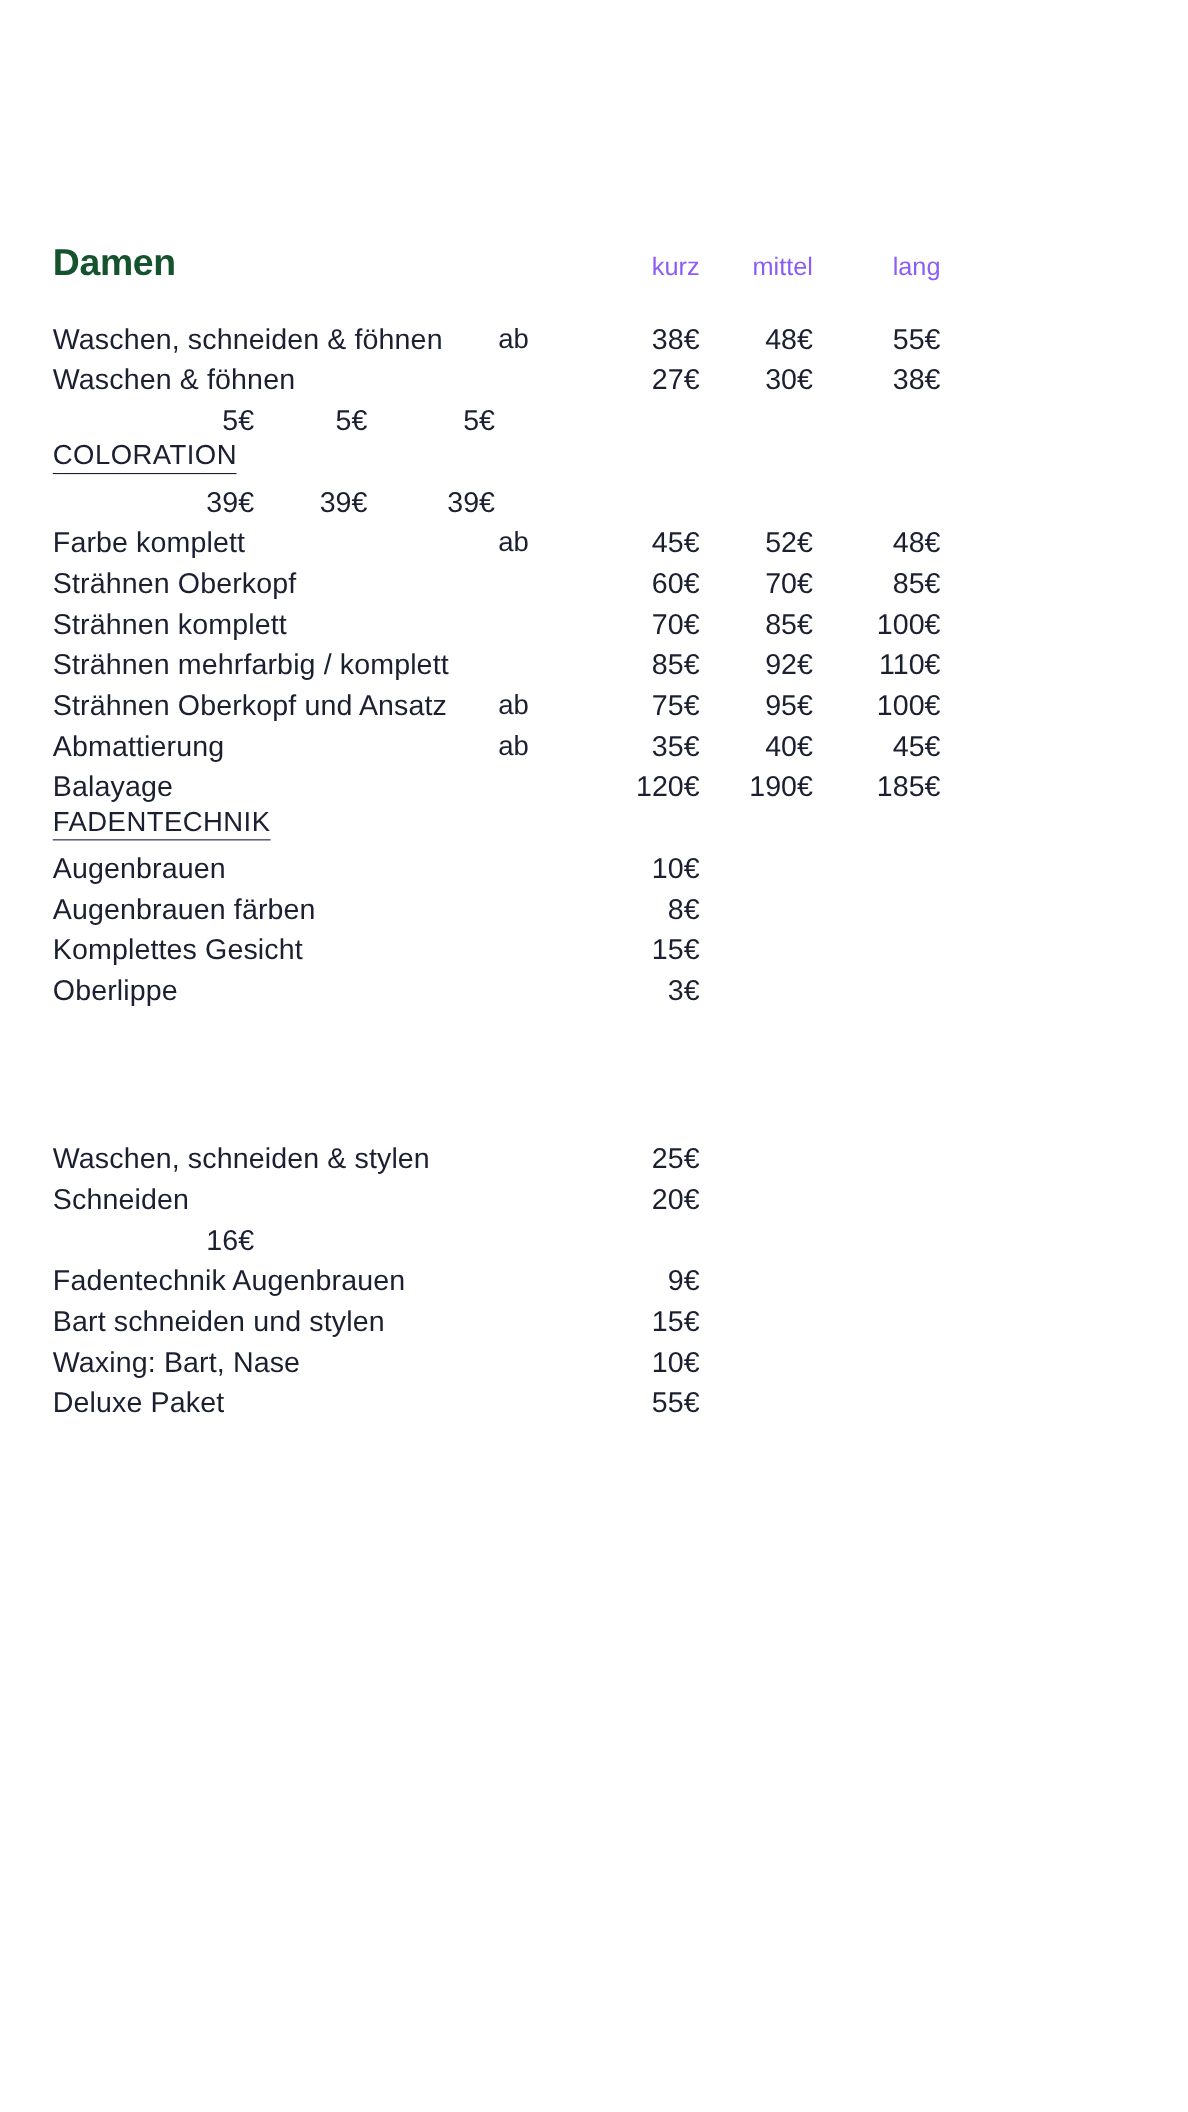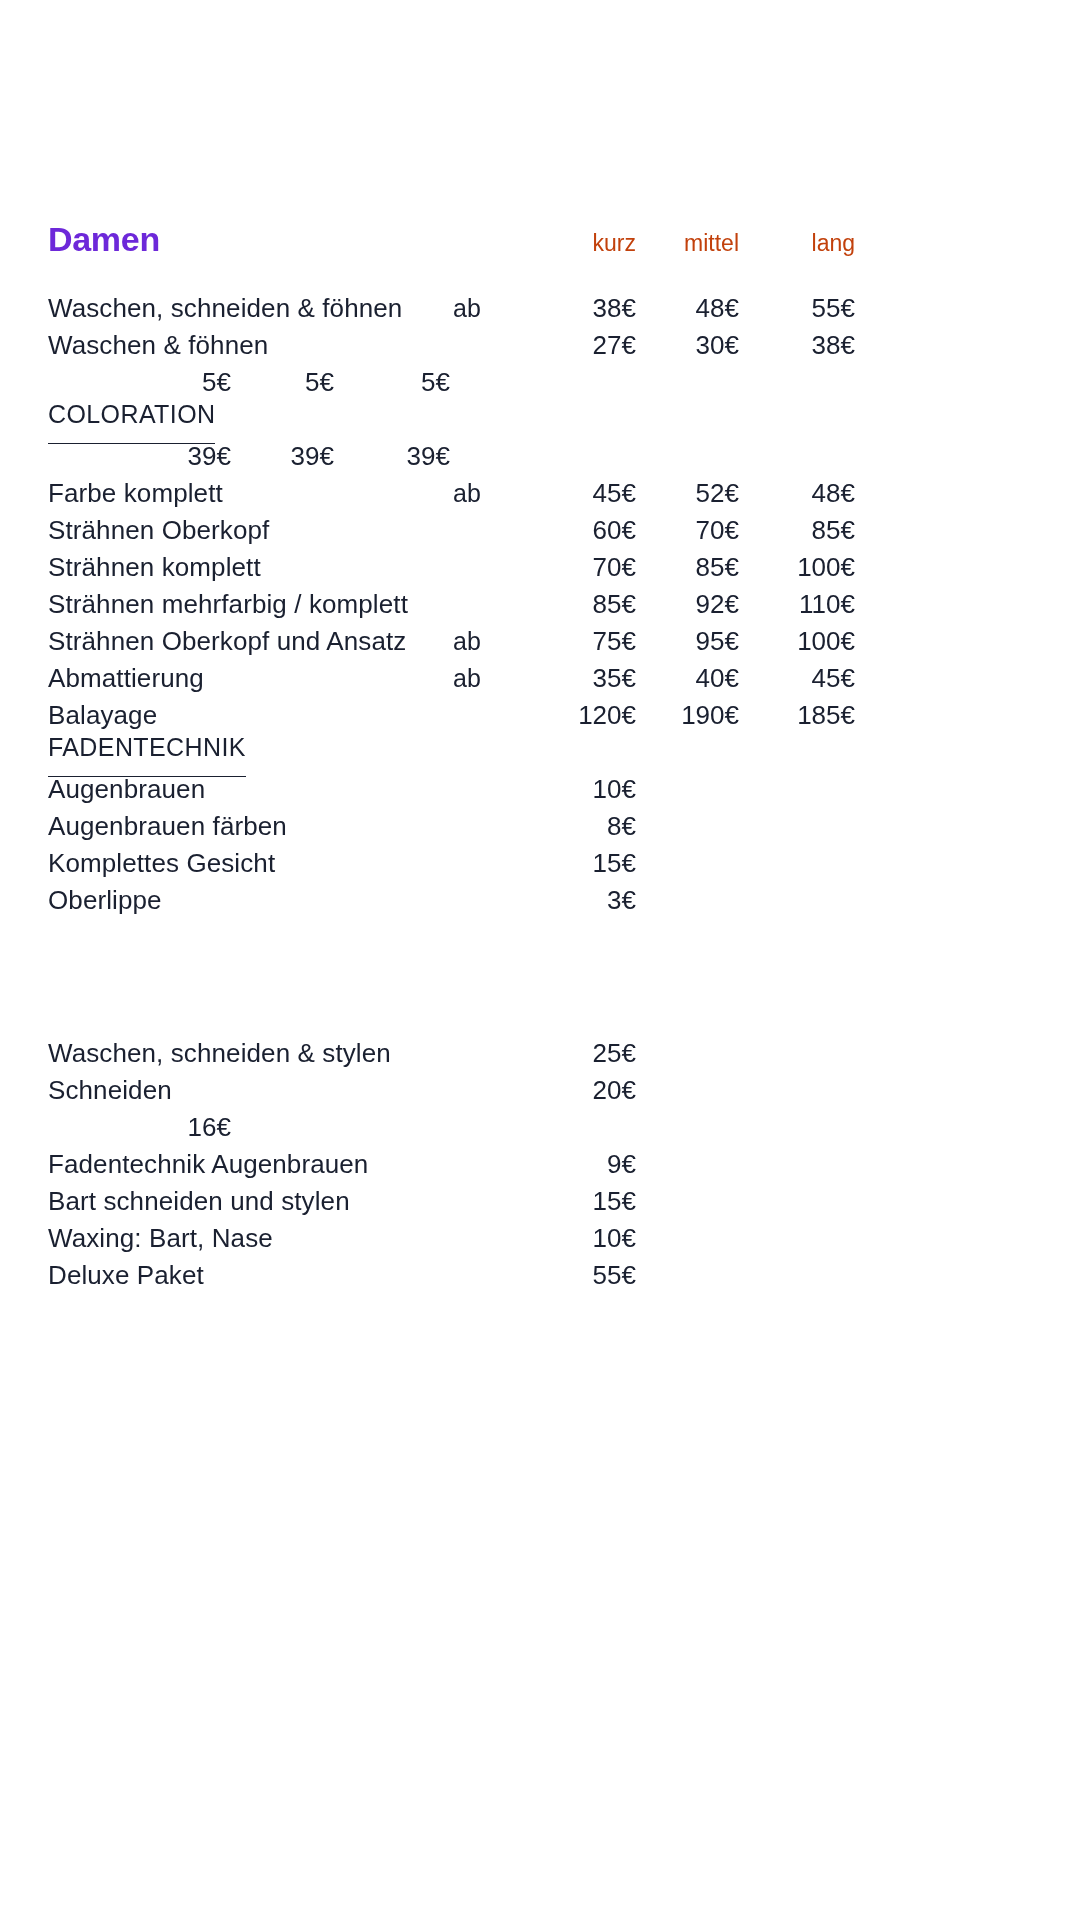--- a/index.html
+++ b/index.html
@@ -57,44 +57,44 @@
   .section-head-row {
     display: flex;
     align-items: baseline;
     width: 795px;
     height: 54px;
   }
   .section-title {
     flex: 0 0 485px;
     font-size: 34px;
     font-weight: 700;
-    color: #6d28d9;
+    color: #14532d;
     letter-spacing: -0.3px;
     line-height: 1;
   }
   .col-head {
     flex: 0 0 103px;
     font-size: 23px;
     text-align: right;
-    color: #c2410c;
+    color: #8b5cf6;
     font-weight: 400;
   }
   .col-head.wide { flex: 0 0 116px; }
 
   .sub-head-row {
     display: flex;
     align-items: baseline;
     width: 795px;
     height: 37px;
   }
   .sub-head {
     font-size: 25px;
     letter-spacing: 0.4px;
     border-bottom: 1.6px solid #1a2030;
-    padding-bottom: 16px;
+    padding-bottom: 3px;
     line-height: 1.05;
     display: inline-block;
   }
 
   .spacer-sections { height: 100px; }
 
   .top-offset { height: 222px; }
   .gap-after-head { height: 14px; }
   .gap-before-herren-rows { height: 16px; }
 </style>

